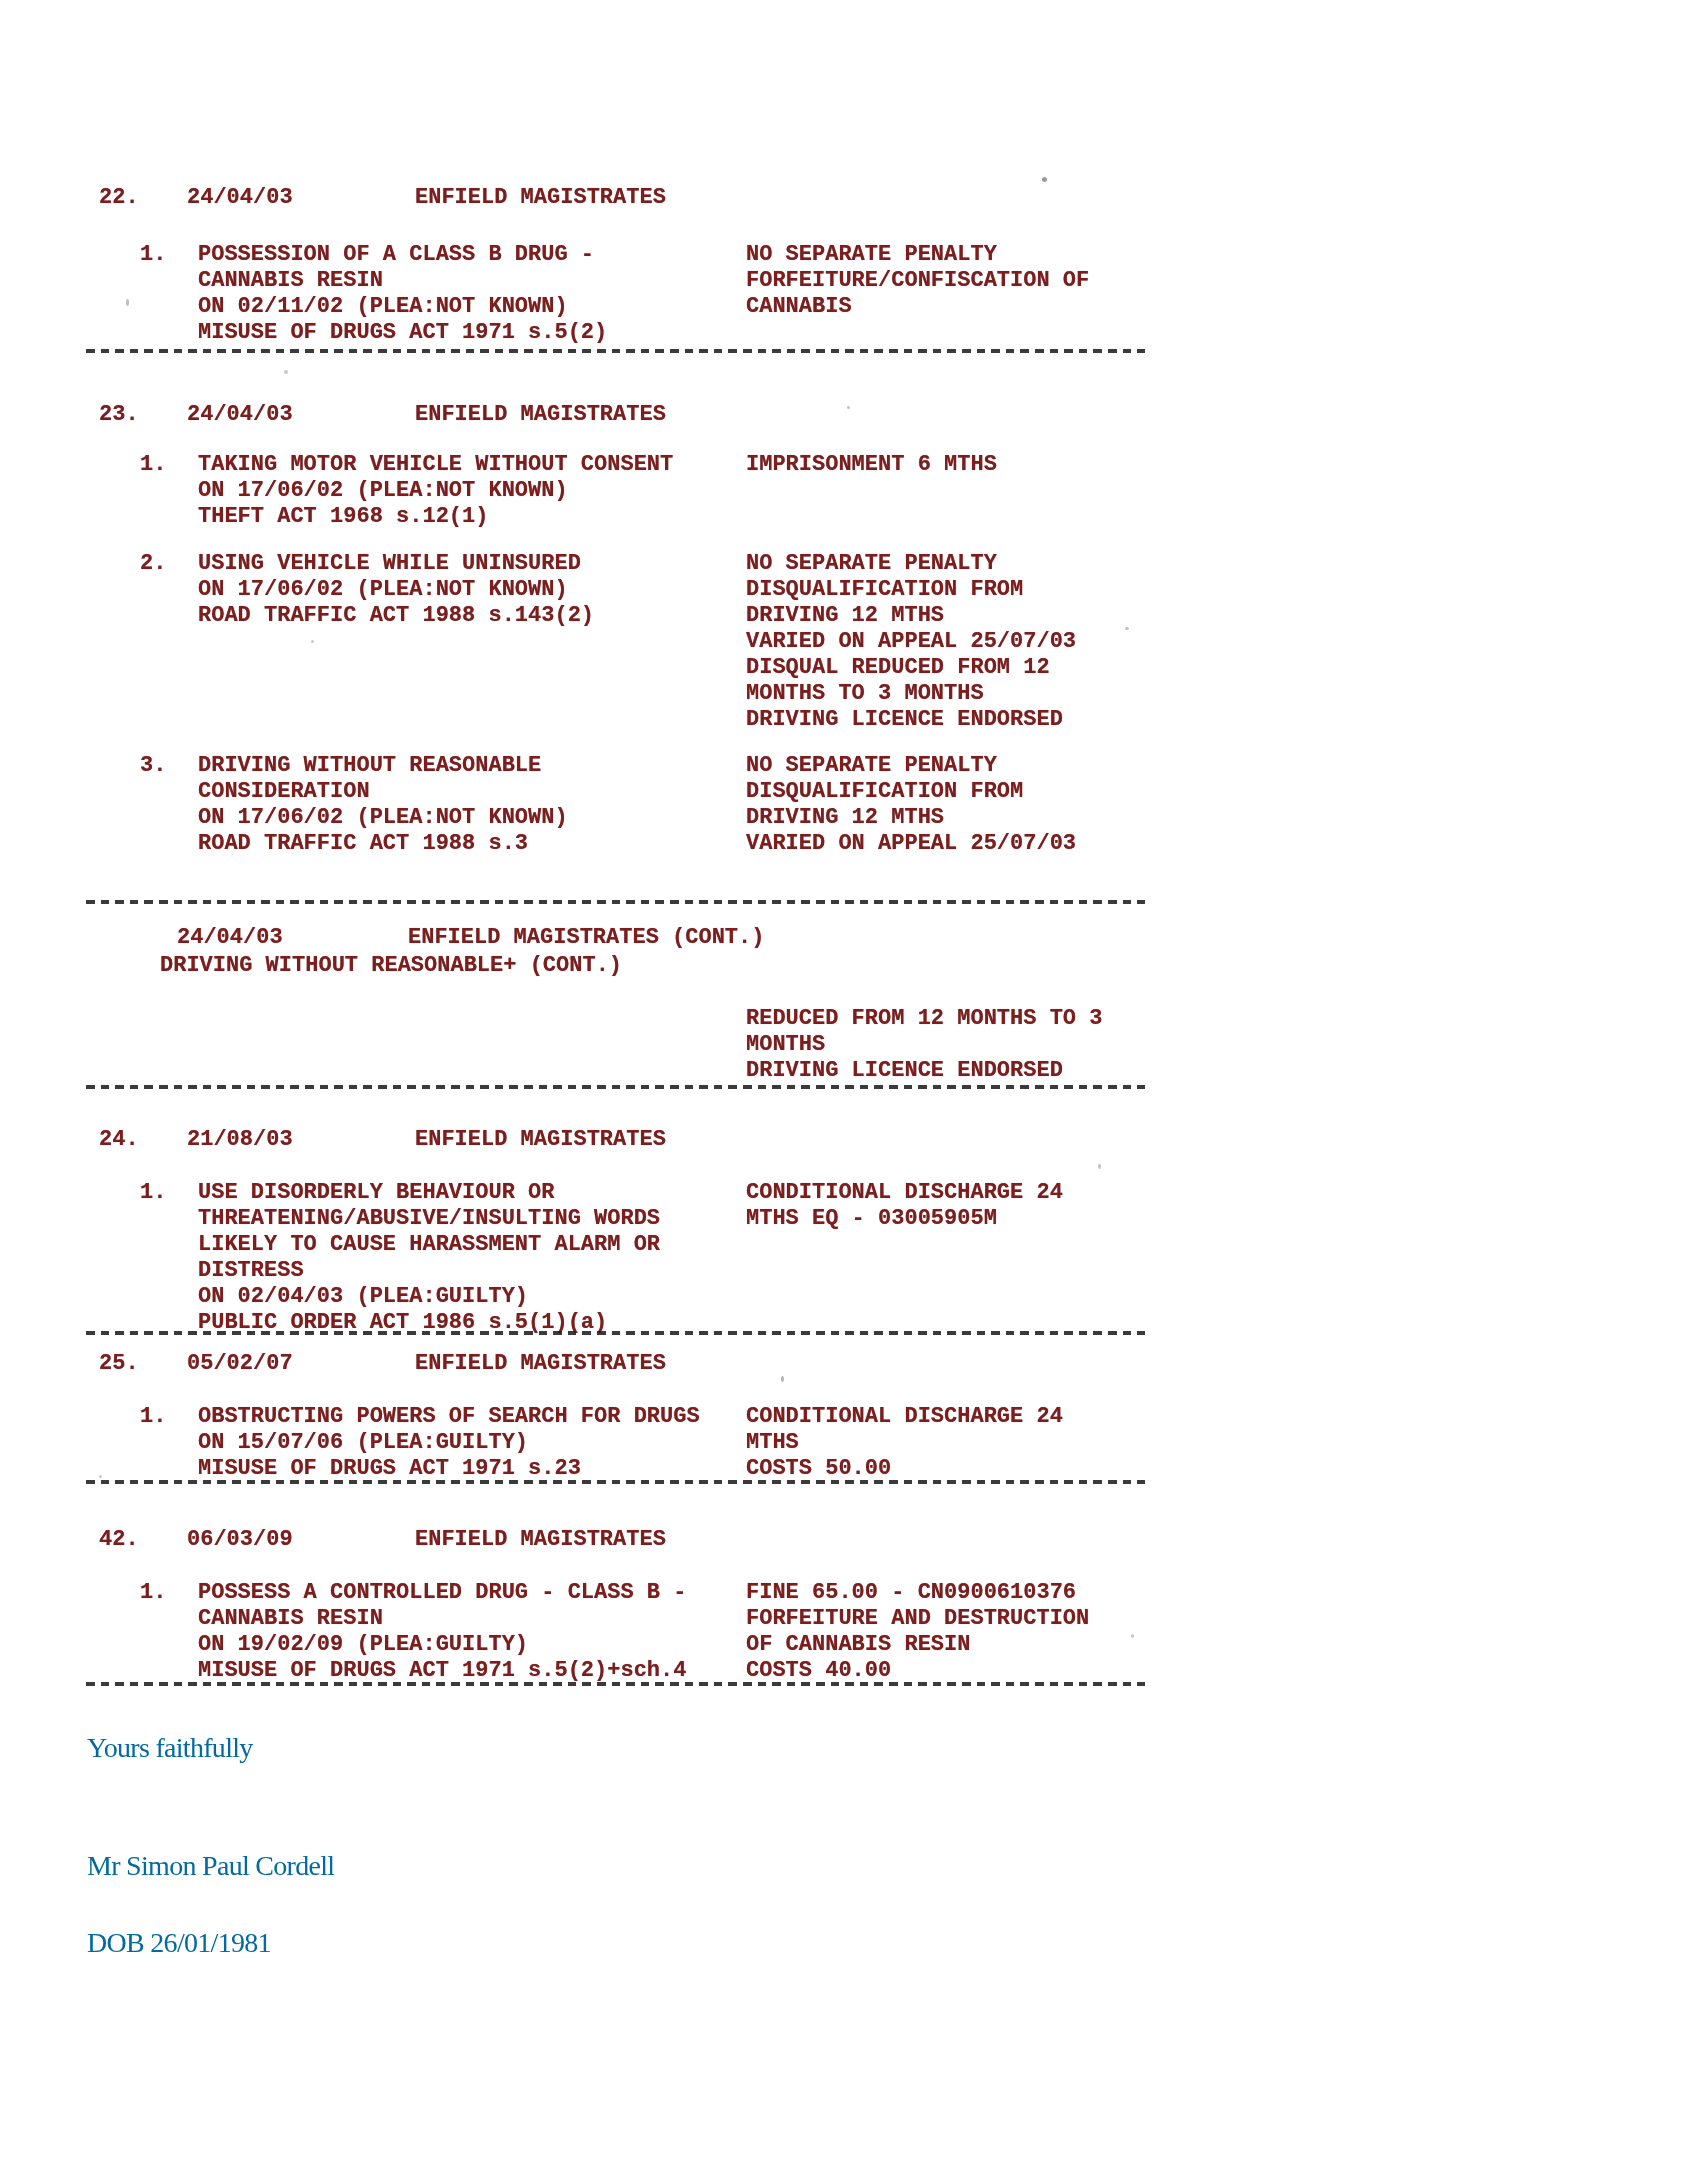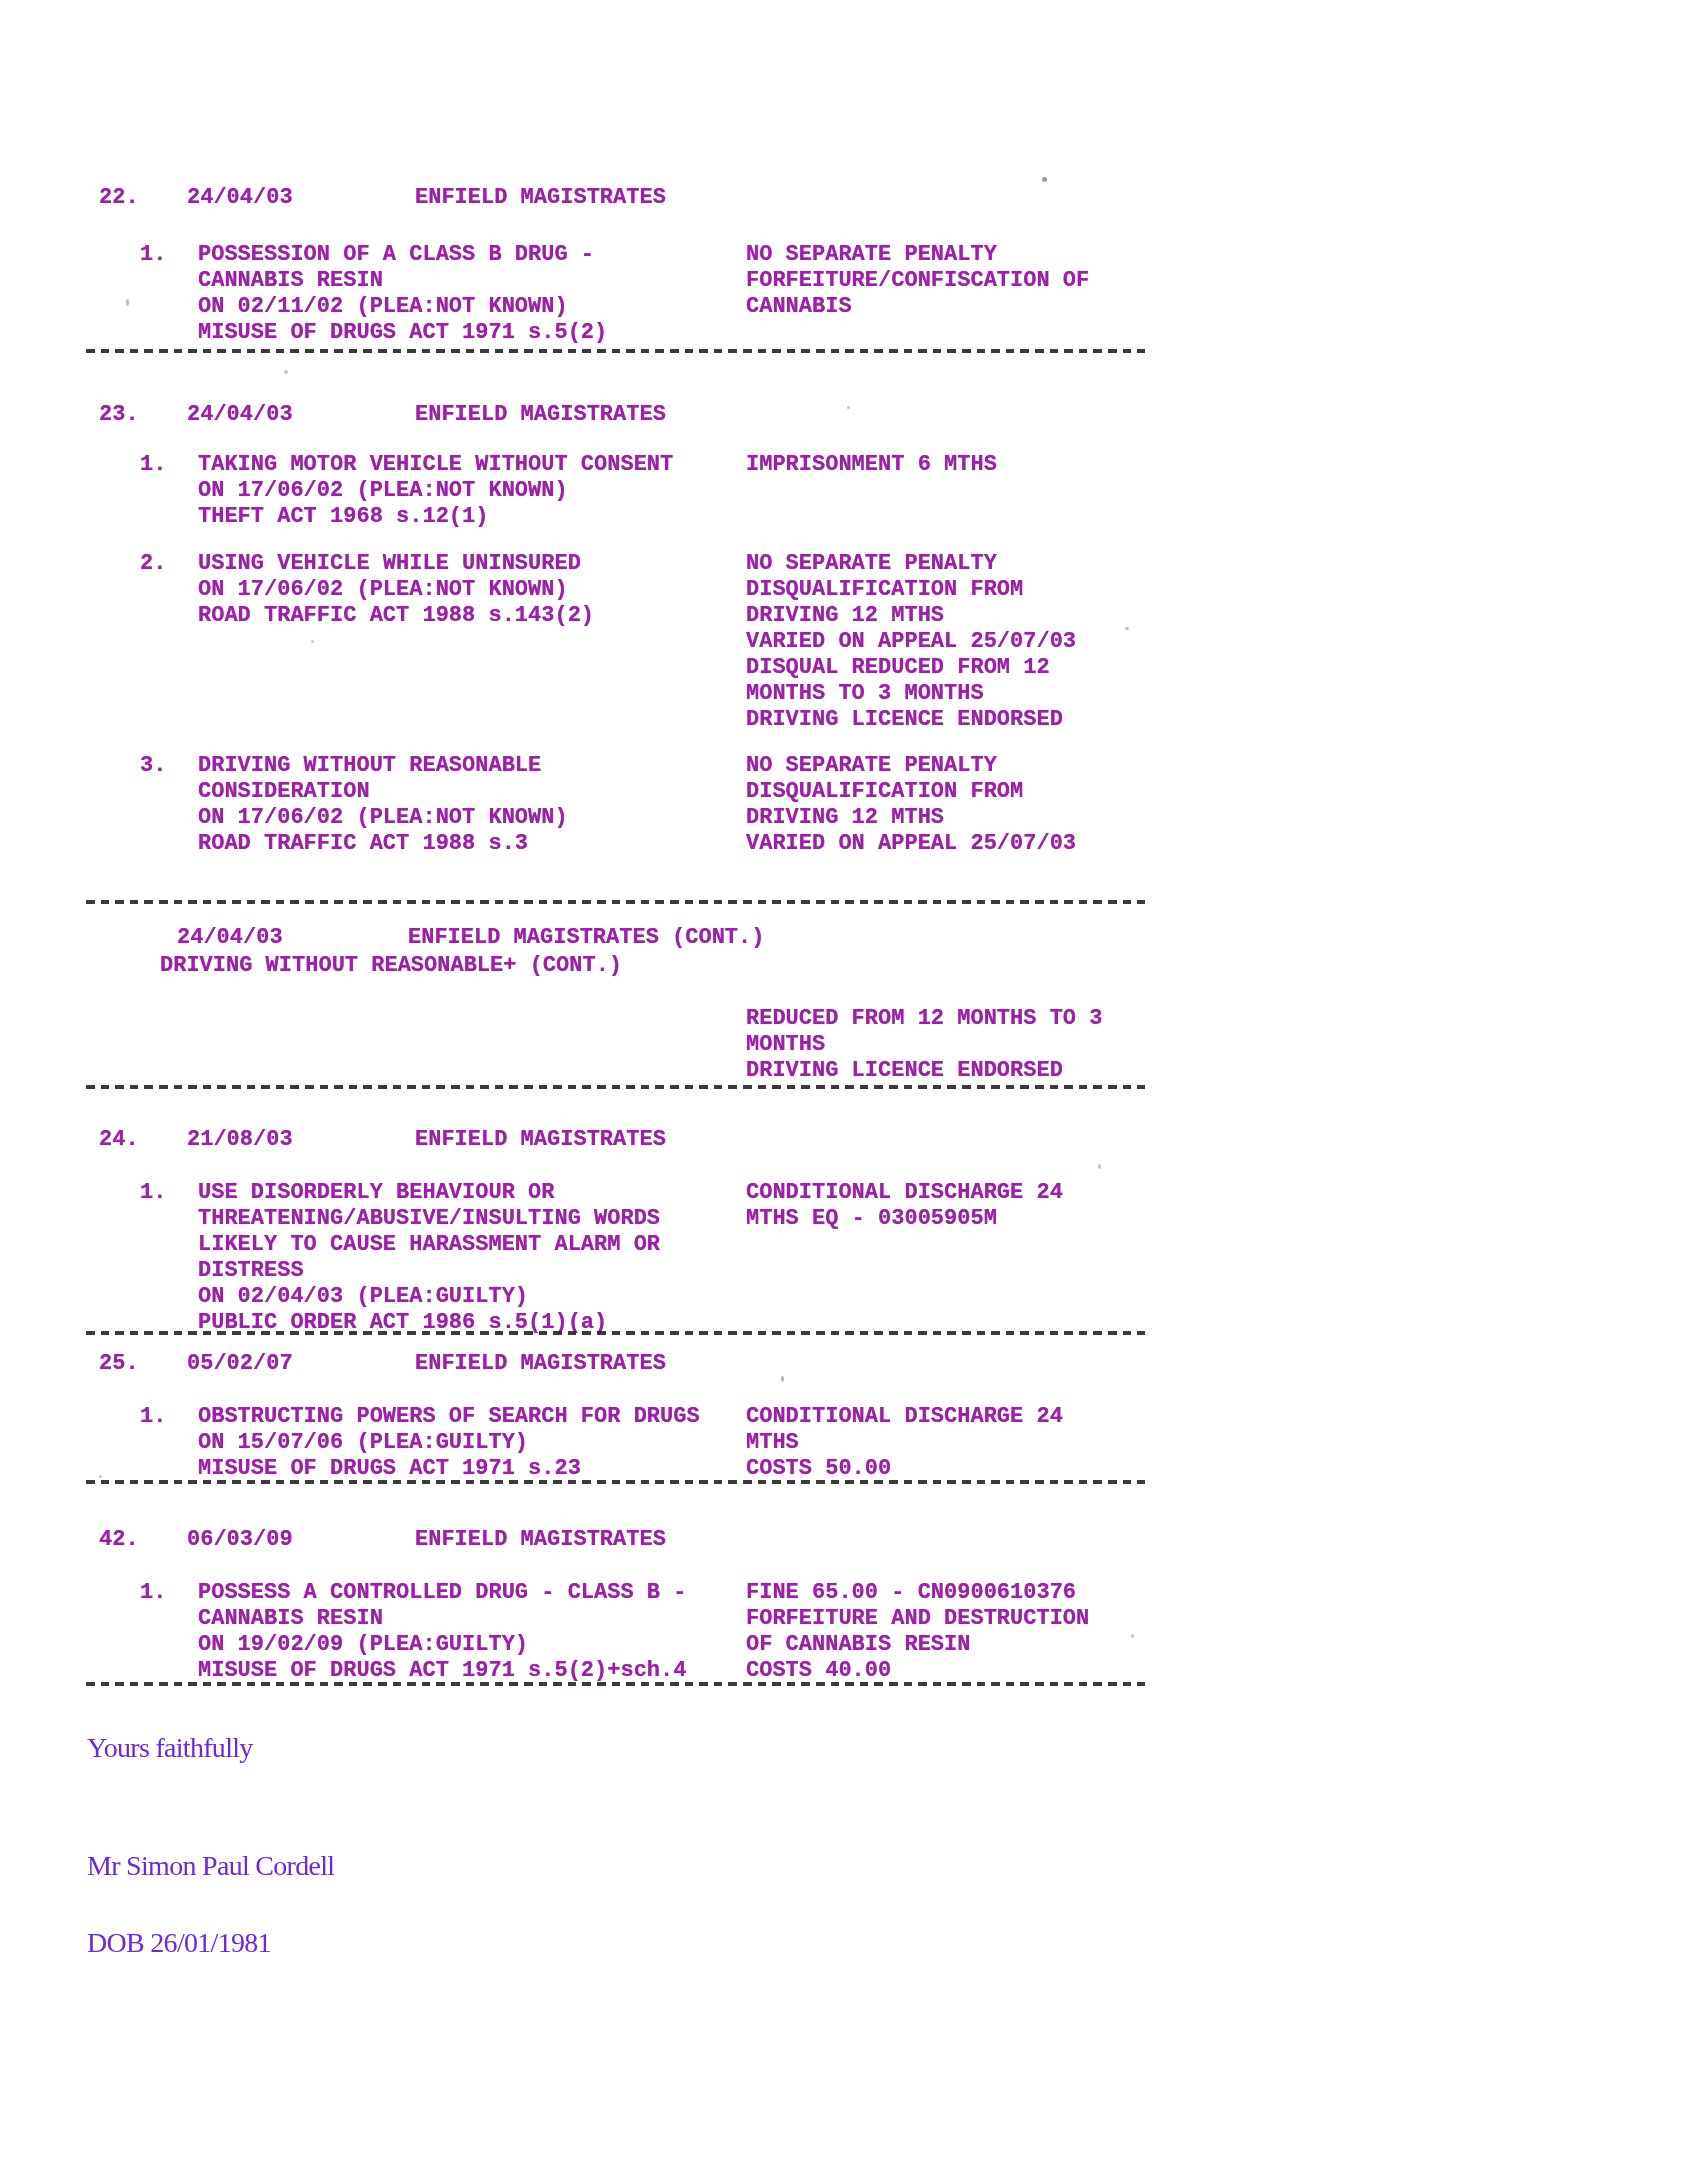--- a/index.html
+++ b/index.html
@@ -13,21 +13,21 @@
   .page{
     position:absolute;inset:0;
     background:#ffffff;
   }
   
   .mono{
     font-family:"Liberation Mono", monospace;
     font-size:22px;
     font-weight:700;
     line-height:26px;
-    color:#a21caf;
+    color:#7f1d1d;
     text-shadow:0 0 0.7px rgba(20,20,20,.55);
     letter-spacing:0;
     white-space:pre-line;
   }
   .row{position:absolute;left:0;top:0;width:100%;height:0;}
   .pos{position:absolute;top:0;}
   
   .h-no{left:99px;}
   .h-date{left:187px;}
   .h-court{left:415px;}
@@ -43,21 +43,21 @@
     position:absolute;left:86px;width:1059px;height:4px;
     background:repeating-linear-gradient(90deg,#202020 0 8.6px,transparent 8.6px 14.6px);
     opacity:.88;
   }
   
   .serif-blue{
     position:absolute;
     font-family:"Liberation Serif", serif;
     font-weight:400;
     font-size:28px;
-    color:#6d28d9;
+    color:#0369a1;
     letter-spacing:-0.7px;
     white-space:pre-line;
   }
   
   .serif-footer{
     position:absolute;
     font-family:"Liberation Serif", serif;
     font-weight:400;
     font-size:28.4px;
     line-height:40px;

